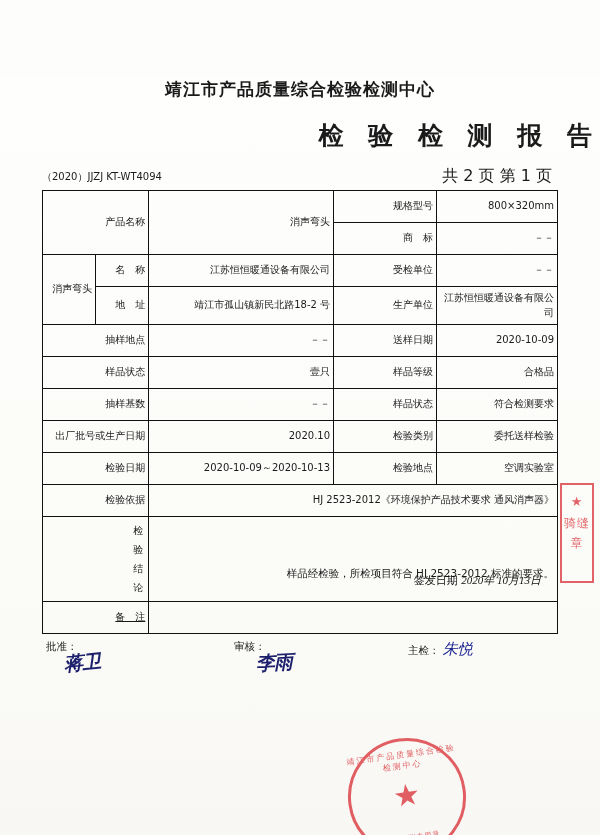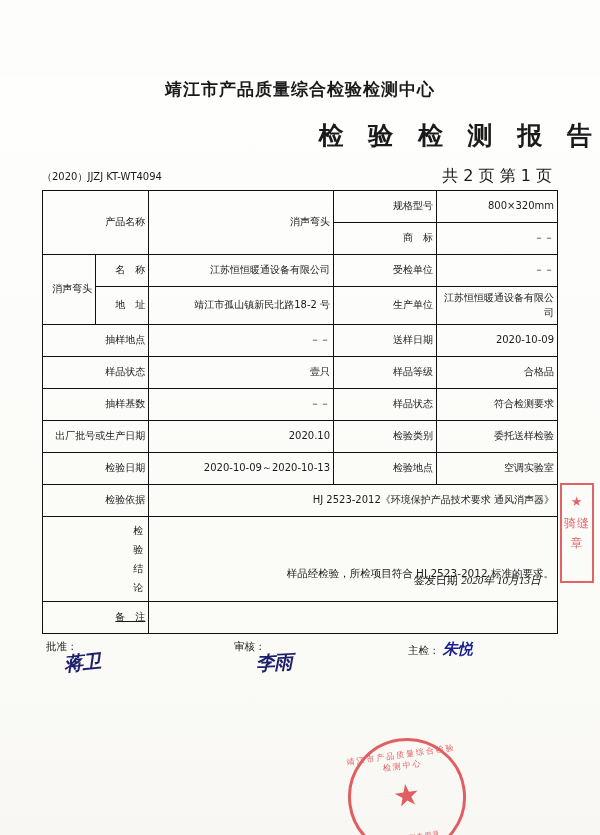--- a/index.html
+++ b/index.html
@@ -116,21 +116,21 @@
     letter-spacing: -1px;
     position: absolute;
     top: 10px;
     transform: rotate(-6deg);
   }
   .handsig.s1 { left: 22px; }
   .handsig.s2 { left: 44px; transform: rotate(-3deg); }
   .sig-inline {
     font-family: "DejaVu Serif","Liberation Serif",serif;
     font-style: italic;
-    font-weight: bold;
+    font-weight: normal;
     color: #17208f;
     font-size: 15px;
   }
 
   
   .stamp-main {
     position: absolute;
     left: 348px; top: 660px;
     width: 118px; height: 118px;
     border: 3px solid #d8232a;

